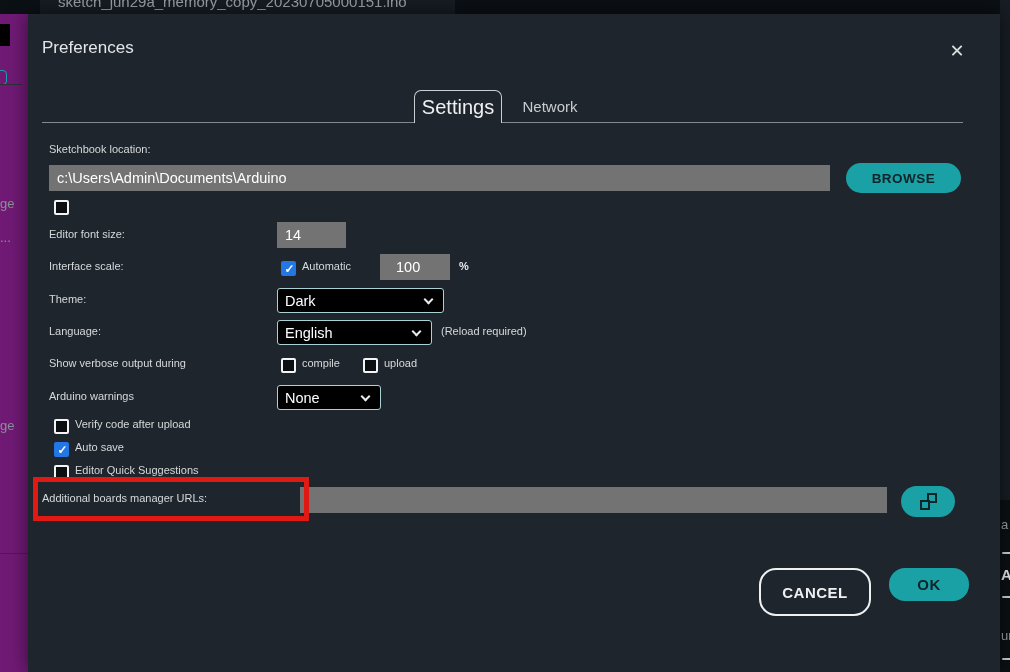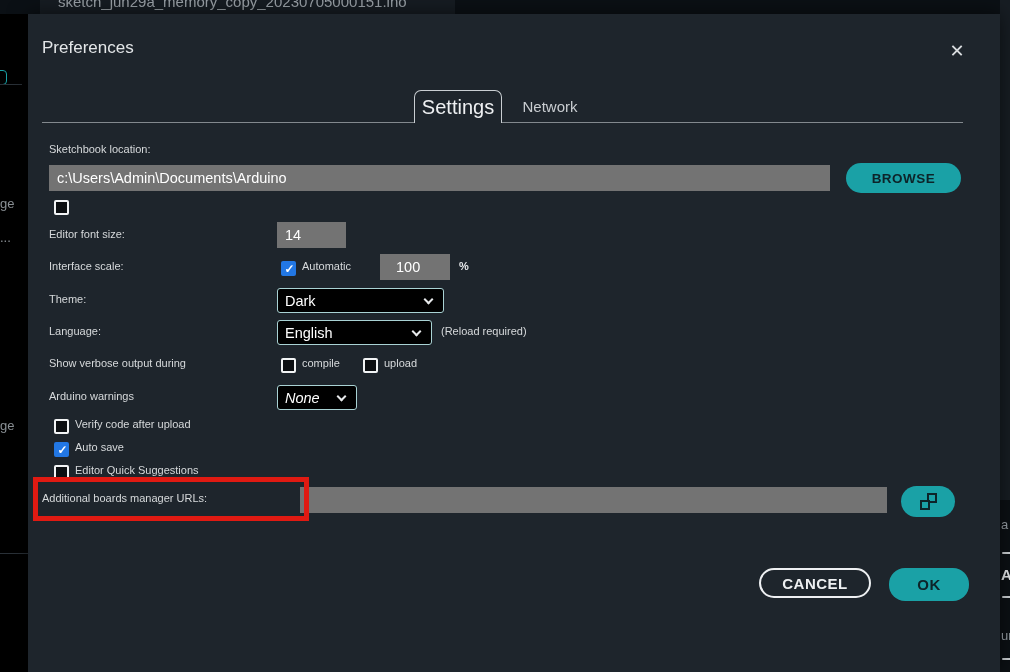--- a/index.html
+++ b/index.html
@@ -7,21 +7,21 @@
   body {
     position: relative;
     background: #0d1117;
     font-family: "Liberation Sans", sans-serif;
     color: #d6d9db;
   }
   
   .top-strip { position:absolute; left:0; top:0; width:1010px; height:14px; background:#0b1015; overflow:hidden; }
   .top-tab { position:absolute; left:40px; top:0; width:415px; height:14px; background:#161c22; overflow:hidden; }
   .top-filename { position:absolute; left:18px; top:-7px; font-size:15px; color:#9aa1a7; white-space:nowrap; }
-  .left-sliver { position:absolute; left:0; top:14px; width:28px; height:658px; background:#000000; overflow:hidden; }
+  .left-sliver { position:absolute; left:0; top:14px; width:28px; height:658px; background:#701a75; overflow:hidden; }
   .ls-black { position:absolute; left:0; top:10px; width:10px; height:22px; background:#000; }
   .ls-teal { position:absolute; left:-6px; top:56px; width:13px; height:15px; border:1.5px solid #1aa1a6; border-radius:4px; background:transparent; }
   .ls-line { position:absolute; left:0; width:22px; height:1px; background:#2a3138; }
   .ls-frag { position:absolute; left:0; font-size:13px; color:#8b9196; white-space:nowrap; }
   .right-sliver { position:absolute; left:1000px; top:0; width:10px; height:672px; background:#171d23; overflow:hidden; }
   .rs-dark { position:absolute; left:0; top:500px; width:10px; height:172px; background:#0c1014; }
   .rs-frag { position:absolute; left:1px; font-size:13px; color:#9aa1a7; white-space:nowrap; }
   .rs-frag.bold { font-weight:bold; font-size:15px; color:#e9ebed; }
   .rs-line { position:absolute; left:2px; width:10px; height:2px; background:#cfd3d6; border-radius:2px; }
   
@@ -153,21 +153,21 @@
   </div>
   <div class="lbl" style="left:413px; top:311px;">(Reload required)</div>
 
   <div class="lbl" style="left:21px; top:343px;">Show verbose output during</div>
   <div class="checkbox" style="left:253px; top:344px;"></div>
   <div class="lbl" style="left:274px; top:343px;">compile</div>
   <div class="checkbox" style="left:335px; top:344px;"></div>
   <div class="lbl" style="left:356px; top:343px;">upload</div>
 
   <div class="lbl" style="left:21px; top:376px;">Arduino warnings</div>
-  <div class="selectbox" style="left:249px; top:371px; width:80px; height:25px;font-style:italic;">
+  <div class="selectbox" style="left:249px; top:371px; width:104px; height:25px;">
     <span>None</span>
     <span class="chev"></span>
   </div>
 
   <div class="checkbox" style="left:26px; top:405px;"></div>
   <div class="lbl" style="left:47px; top:404px;">Verify code after upload</div>
 
   <div class="checkbox checked" style="left:26px; top:428px;"></div>
   <div class="lbl" style="left:47px; top:427px;">Auto save</div>
 
@@ -177,16 +177,16 @@
   <input class="tinput" style="left: 272px; top: 473px; width: 587px; height: 26px;" value="">
   <div class="lbl" style="left:14px; top:478px; z-index:6;">Additional boards manager URLs:</div>
   <div class="highlight"></div>
   <button class="btn-teal" style="left:873px; top:472px; width:54px; height:31px;">
     <span class="copy-ic">
       <span class="sq-back"></span>
         <span class="sq-front"></span>
     </span>
   </button>
 
-  <button class="btn-outline" style="left:731px; top:554px; width:112px; height:30px; font-size:15px;">CANCEL</button>
+  <button class="btn-outline" style="left:731px; top:554px; width:112px; height:48px; font-size:15px;">CANCEL</button>
   <button class="btn-teal" style="left:861px; top:554px; width:80px; height:33px; font-size:15px;">OK</button>
 
 </div>
 
 </body></html>

